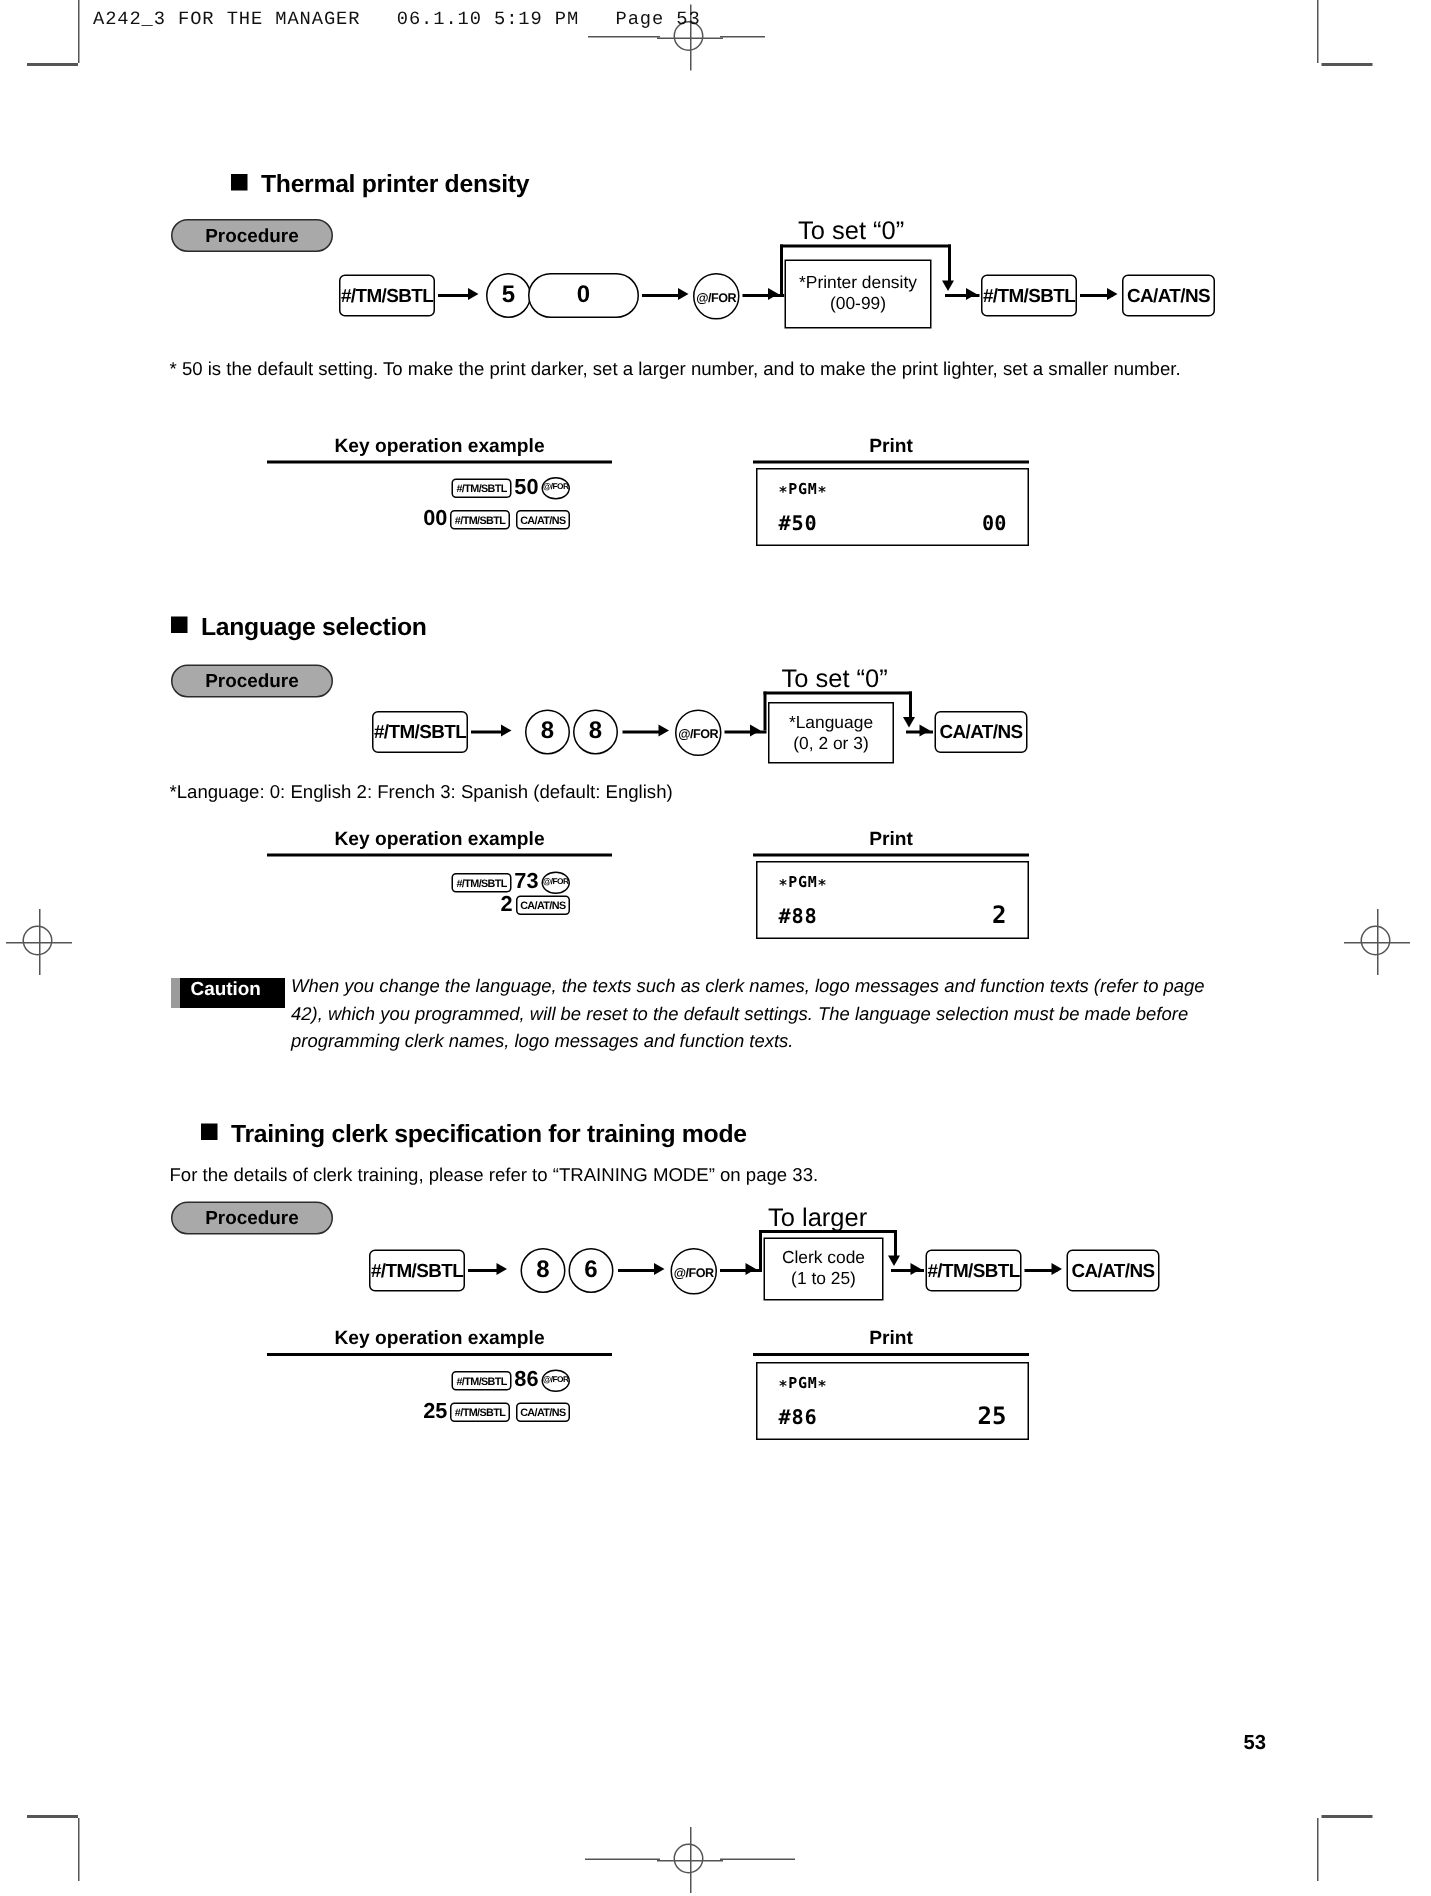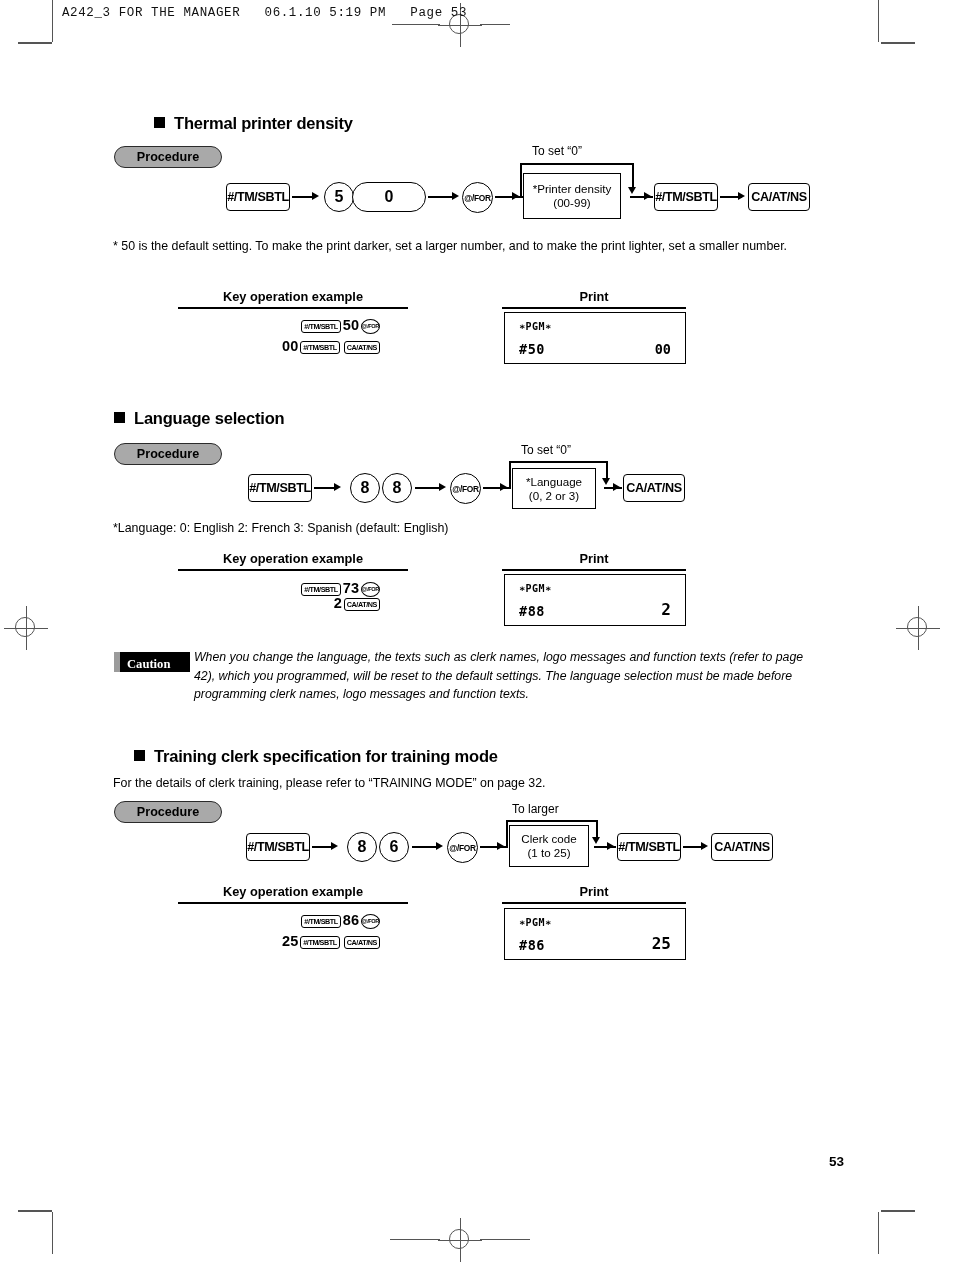--- a/index.html
+++ b/index.html
@@ -50,21 +50,21 @@
        font-size:11.6px;line-height:14px;text-align:center;}
 
   .ln{position:absolute;background:#000;}
   .ln.h{height:1.7px;}
   .ln.v{width:1.7px;}
   .arw{position:absolute;width:0;height:0;}
   .arw.r{border-top:4.6px solid transparent;border-bottom:4.6px solid transparent;
          border-left:7.5px solid #000;}
   .arw.d{border-left:4.6px solid transparent;border-right:4.6px solid transparent;
          border-top:7.5px solid #000;}
-  .caplbl{position:absolute;font-size:12px;white-space:nowrap;}
+  .caplbl{position:absolute;font-size:17px;white-space:nowrap;}
 
   
   .colhdr{position:absolute;font-size:12.8px;font-weight:bold;text-align:center;}
   .hrule{position:absolute;height:1.6px;background:#000;}
 
   .minikey{display:inline-flex;align-items:center;justify-content:center;
            border:1.3px solid #000;border-radius:3px;background:#fff;
            font-size:7.2px;font-weight:bold;letter-spacing:-.4px;
            height:13px;padding:0 2px;vertical-align:middle;box-sizing:border-box;}
   .minikey.rnd{border-radius:50%;width:19px;height:15px;font-size:5.6px;padding:0;}
@@ -73,22 +73,22 @@
   .opline .minikey{margin:0 2px;}
 
   .receipt{position:absolute;border:1.7px solid #000;background:#fff;box-sizing:border-box;
            font-family:"DejaVu Sans Mono",monospace;}
   .receipt .r1{position:absolute;left:14px;top:8px;font-size:10px;font-weight:bold;
                letter-spacing:.5px;}
   .receipt .r2{position:absolute;left:14px;font-size:13.5px;font-weight:bold;letter-spacing:.5px;}
   .receipt .r3{position:absolute;right:14px;font-weight:bold;}
 
   
-  .cautionbox{position:absolute;background:#000;display:flex;align-items:flex-end;
-              box-sizing:border-box;font-family:Liberation Serif, serif;}
+  .cautionbox{position:absolute;background:#000;display:flex;align-items:flex-start;
+              box-sizing:border-box;}
   .cautionbox .gbar{width:6px;height:100%;background:#9b9b9b;}
   .cautionbox .ctxt{color:#fff;font-size:12.6px;font-weight:bold;padding-left:7px;}
   .cauttext{position:absolute;font-size:12.3px;line-height:18.6px;font-style:italic;}
 
   .pageno{position:absolute;font-size:13.5px;font-weight:bold;}
 </style>
 </head>
 <body>
 
 <div class="cropline" style="left:52px;top:0;width:1.3px;height:42px;"></div>
@@ -243,21 +243,21 @@
   <div class="cautionbox" style="left:114px;top:652px;width:76px;height:20px;">
     <div class="gbar"></div>
     <div class="ctxt">Caution</div>
   </div>
   <div class="cauttext" style="left:194px;top:648px;width:628px;">When you change the language, the texts such as clerk names, logo messages and function texts (refer to page 42), which you programmed, will be reset to the default settings.  The language selection must be made before programming clerk names, logo messages and function texts.</div>
 
   <h2 class="sec" style="left:114px;top:747px;margin-left:20px;">
     <span class="bullet"></span><span>Training clerk specification for training mode</span>
   </h2>
 
-  <div class="para" style="left:113px;top:775px;width:702px;">For the details of clerk training, please refer to “TRAINING MODE” on page 32.</div>
+  <div class="para" style="left:113px;top:775px;width:702px;">For the details of clerk training, please refer to “TRAINING MODE” on page 33.</div>
 
   <div class="pill" style="left:114px;top:801px;">Procedure</div>
 
   <div class="flow">
     <div class="key big" style="left:246px;top:833px;width:64px;">#/TM/SBTL</div>
     <div class="ln h" style="left:312px;top:846px;width:22px;"></div>
     <div class="arw r" style="left:331px;top:842px;"></div>
     <div class="key num" style="left:347px;top:832px;">8</div>
     <div class="key num" style="left:379px;top:832px;">6</div>
     <div class="ln h" style="left:412px;top:846px;width:26px;"></div>

